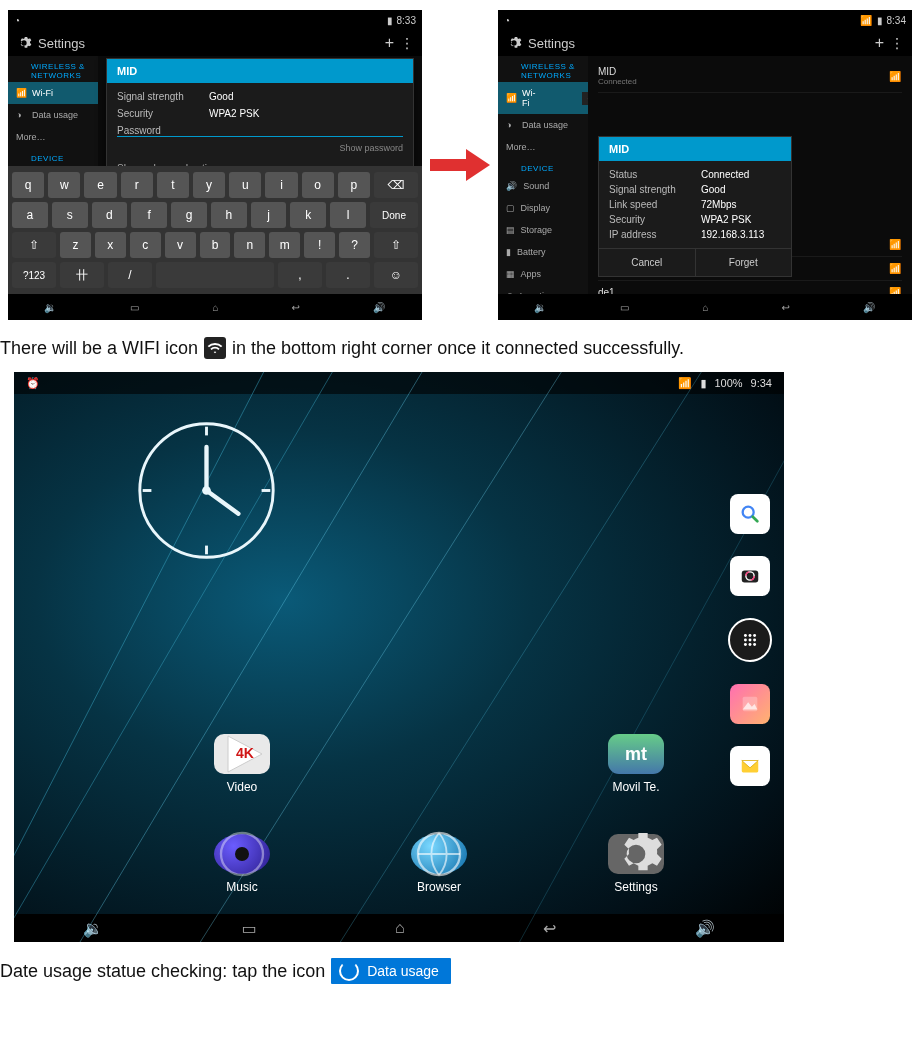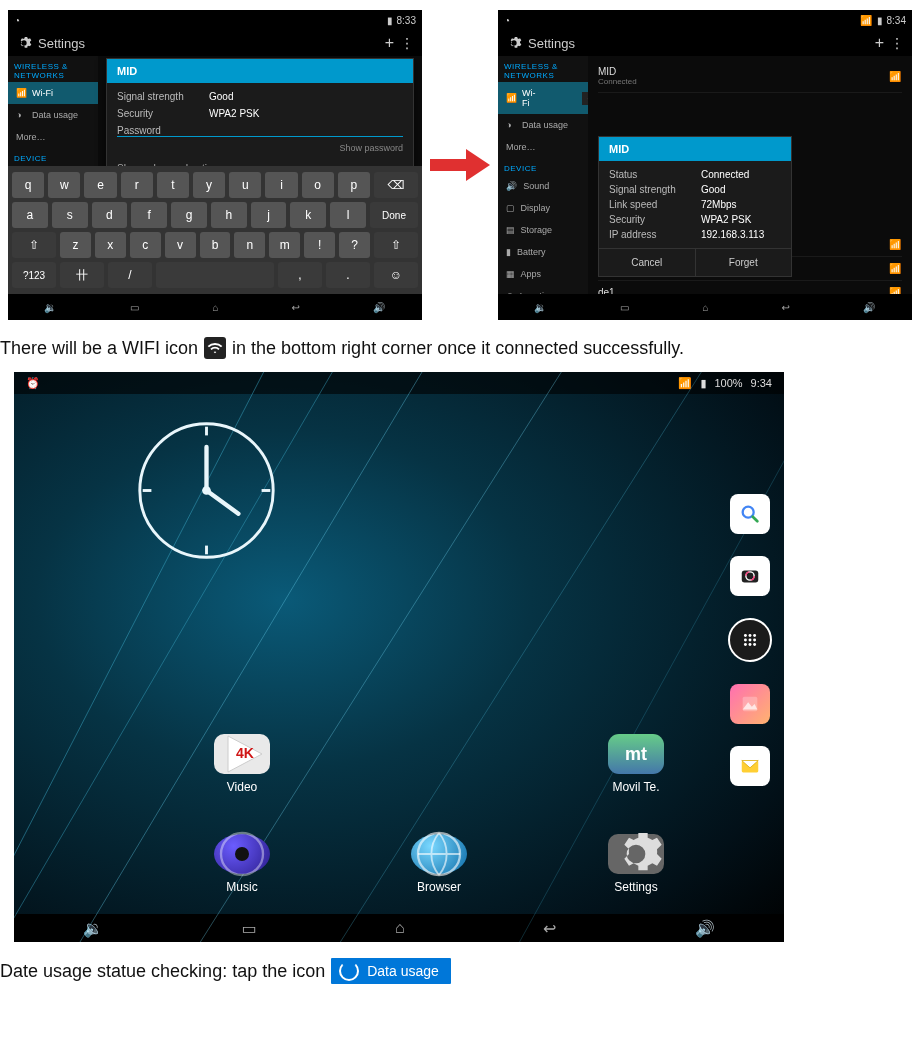--- a/index.html
+++ b/index.html
@@ -12,21 +12,21 @@
   .status-left { display:flex; gap:4px; align-items:center; }
   .status-right { display:flex; gap:4px; align-items:center; }
 
   .settings-header { display:flex; align-items:center; gap:6px; padding:4px 8px; color:#ccc; font-size:13px;}
   .gear { width:16px; height:16px; display:inline-block; color:#ccc;}
   .plus { margin-left:auto; font-size:16px; color:#ccc;}
   .vdots { font-size:14px; color:#ccc;}
 
   .settings-body { flex:1; display:flex; position:relative; overflow:hidden;}
   .sidebar { width:90px; background:#111; display:flex; flex-direction:column; font-size:9px; color:#888;}
-  .cat-label { padding:6px 6px 2px 6px; color:#0af; font-size:8px; letter-spacing:0.5px;}
+  .cat-label { padding:6px 6px 2px 23px; color:#0af; font-size:8px; letter-spacing:0.5px;}
   .side-item { padding:6px 8px; display:flex; align-items:center; gap:6px; color:#aaa;}
   .side-item.sel { background:#115a6e; color:#fff;}
   .side-icon { width:10px; height:10px; display:inline-block;}
 
   .main-pane { flex:1; background:#0b0b0b; position:relative;}
 
   
   .wifi-dialog { position:absolute; top:2px; left:8px; right:8px; background:#1b1b1b; border:1px solid #333; box-shadow:0 2px 8px rgba(0,0,0,0.6); font-size:10px;}
   .dlg-title { background:#0099cc; color:#fff; padding:6px 10px; font-size:11px; font-weight:bold;}
   .dlg-body { padding:8px 10px; display:flex; flex-direction:column; gap:6px; color:#ddd;}

